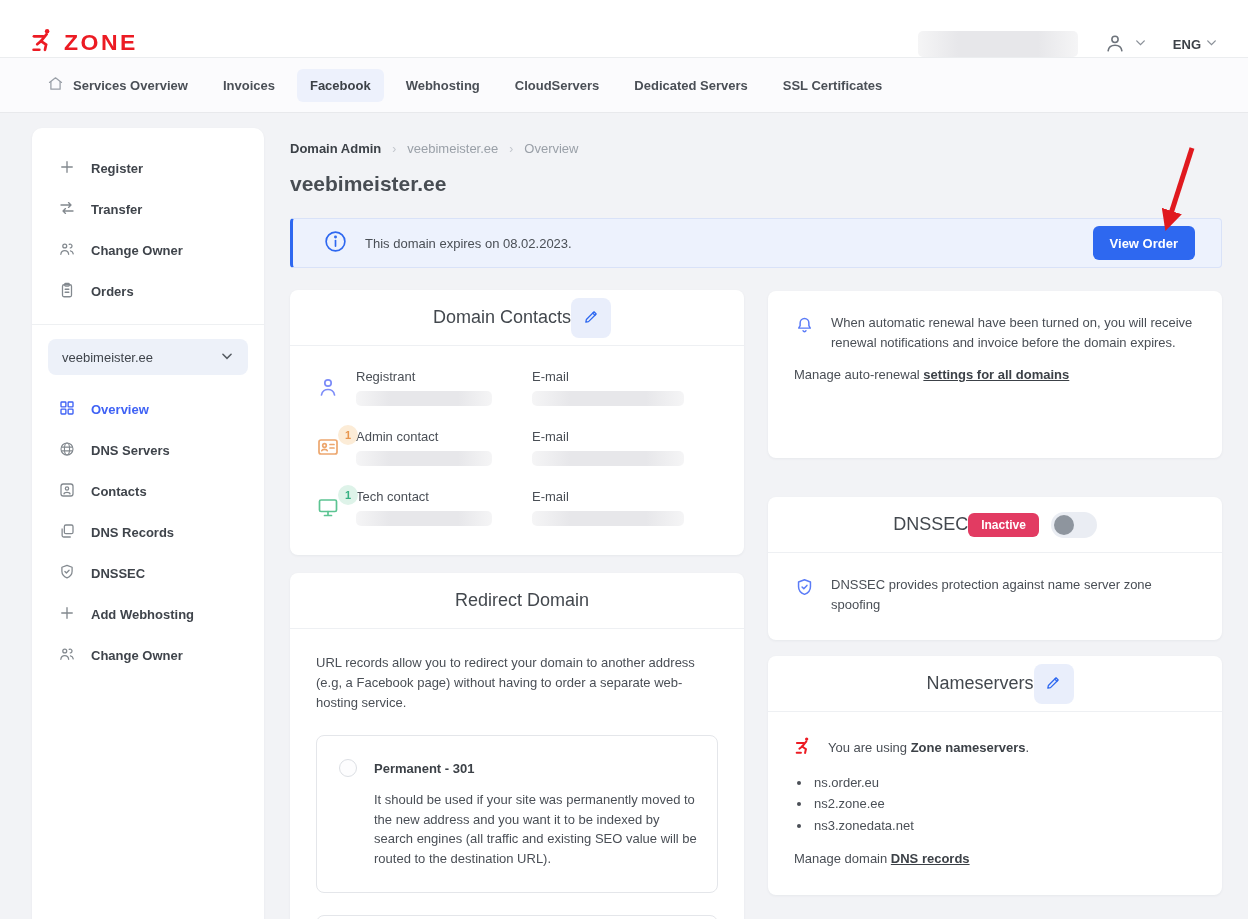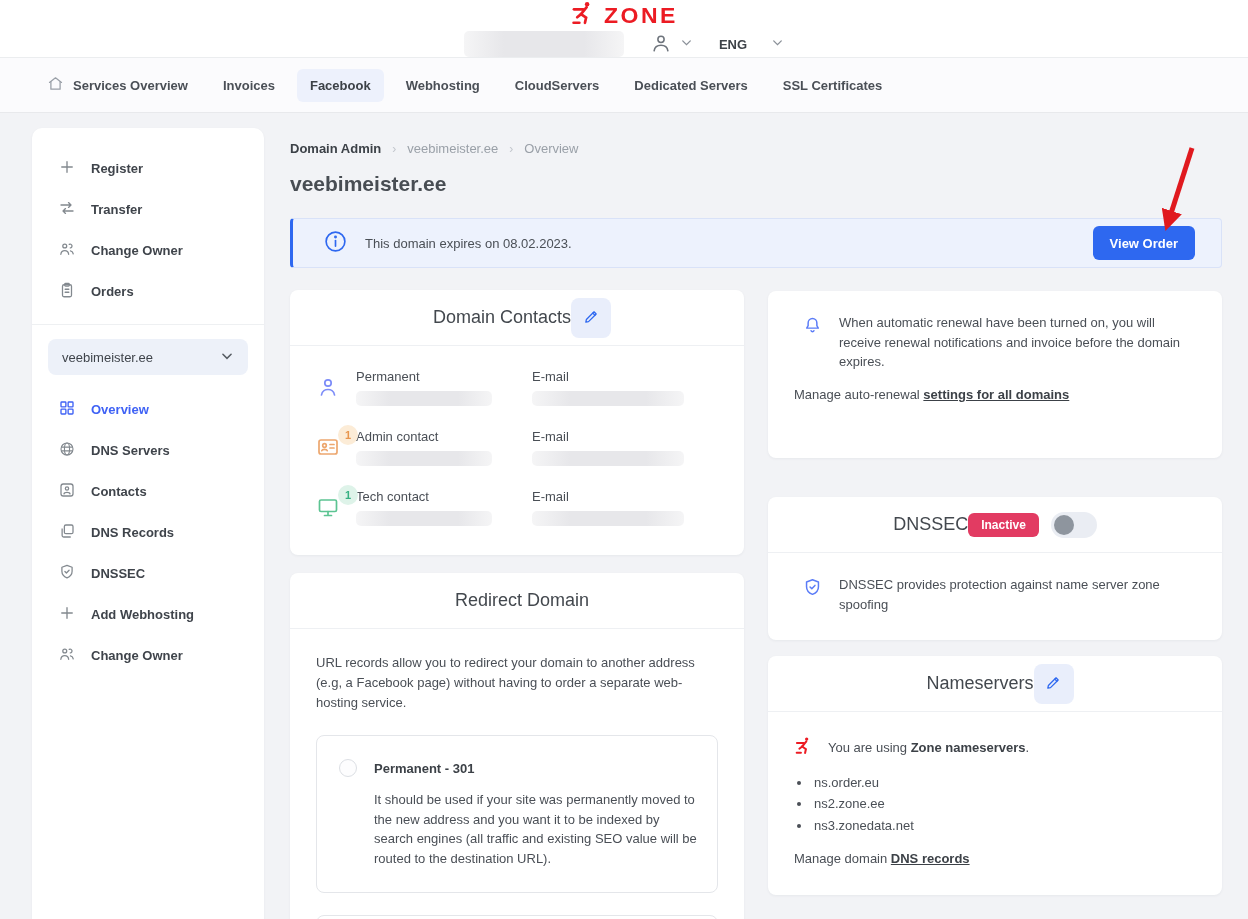--- a/index.html
+++ b/index.html
@@ -7,33 +7,33 @@
   body {
     position:relative; overflow:hidden;
     background:#f2f3f6;
     font-family:"Liberation Sans", sans-serif;
     color:#4a4f56; font-size:13px;
   }
   
   .topbar {
     position:absolute; top:0; left:0; width:1248px; height:58px;
     background:#fff; border-bottom:1px solid #ebedef;
-    display:flex; align-items:center; justify-content:space-between;
-    padding:0 30px; z-index:3;flex-direction:column;
+    display:flex; align-items:flex-end; justify-content:space-between;
+    padding:0 30px; z-index:3;
   }
   .logo { display:flex; align-items:center; gap:7px; }
   .logo-word { font-weight:800; font-size:23px; letter-spacing:2.5px; color:var(--brand-red,#ec1b23); transform:scaleY(.96); }
   .topbar-right { display:flex; align-items:center; gap:26px; }
   .blur-pill {
     border-radius:5px;
     background:linear-gradient(90deg,#f5f5f6,#e7e7ea 25%,#e7e7ea 75%,#f5f5f6);
   }
   .user-blur { width:160px; height:26px; }
   .icon-chev { display:flex; align-items:center; gap:8px; color:#6e747c; }
-  .lang { display:flex; align-items:center; gap:24px; font-weight:bold; color:#3d4248; font-size:13px; }
+  .lang { display:flex; align-items:center; gap:4px; font-weight:bold; color:#3d4248; font-size:13px; }
   
   .mainnav {
     position:absolute; top:58px; left:0; width:1248px; height:55px;
     background:#fbfbfd; border-bottom:1px solid #e8e9ec;
     display:flex; align-items:center; padding:0 34px; gap:9px; z-index:2;
   }
   .nav-item {
     display:flex; align-items:center; gap:9px;
     font-size:13px; font-weight:bold; color:#4a4f56;
     padding:9px 13px; border-radius:6px; cursor:pointer; white-space:nowrap;
@@ -124,21 +124,21 @@
   .redirect-body { padding:24px 26px; }
   .redirect-desc { color:#4a4f56; line-height:1.55; }
   .option-box { border:1px solid #e4e6ea; border-radius:8px; margin-top:22px; padding:23px 20px 24px 22px; display:flex; gap:17px; }
   .radio { width:18px; height:18px; border-radius:50%; border:1px solid #dcdfe4; background:#fdfdfe; flex:0 0 auto; cursor:pointer; }
   .opt-label { font-weight:bold; color:#3c4147; font-size:13px; padding-top:2px; }
   .opt-desc { margin-top:14px; color:#4a4f56; line-height:1.5; max-width:330px; }
   
   #card-renewal { left:478px; top:163px; width:454px; height:167px; }
   #card-dnssec  { left:478px; top:369px; width:454px; height:143px; }
   #card-ns      { left:478px; top:528px; width:454px; height:239px; }
-  .info-body { padding:22px 26px 0; display:flex; gap:16px;margin-left:8px; }
+  .info-body { padding:22px 26px 0; display:flex; gap:16px; }
   .info-body svg { flex:0 0 auto; margin-top:2px; color:#5b7cf7; }
   .info-text { color:#4a4f56; line-height:1.5; }
   .manage-line { padding:15px 26px 0; color:#4a4f56; }
   .manage-link { font-weight:bold; color:#3c4147; text-decoration:underline; cursor:pointer; }
   .ns-intro { padding:24px 26px 0; display:flex; gap:14px; align-items:center; }
   .ns-list { margin:13px 0 0 44px; color:#4a4f56; line-height:1.65; }
   .ns-list li { padding-left:2px; }
   .bold { font-weight:bold; color:#3c4147; }
 </style>
 </head>
@@ -354,21 +354,21 @@
       </button>
     </div>
     <div class="contact-row">
       <span class="c-iconwrap">
         <span class="ic-person"><svg width="24" height="24" viewBox="0 0 24 24" fill="none" stroke="currentColor" stroke-width="1.7" stroke-linecap="round">
               <circle cx="12" cy="8" r="3.2"></circle>
               <path d="M5.5 20c.5-4 4-5.5 6.5-5.5s6 1.5 6.5 5.5"></path>
             </svg></span>
       </span>
       <span class="c-col-role">
-        <div class="c-label">Permanent</div>
+        <div class="c-label">Registrant</div>
         <div class="c-blur blur-pill blur-role"></div>
       </span>
       <span class="c-col-mail">
         <div class="c-label">E-mail</div>
         <div class="c-blur blur-pill blur-mail"></div>
       </span>
     </div>
     <div class="contact-row">
       <span class="c-iconwrap">
         <span class="ic-idcard"><svg width="24" height="24" viewBox="0 0 24 24" fill="none" stroke="currentColor" stroke-width="1.7" stroke-linecap="round">

